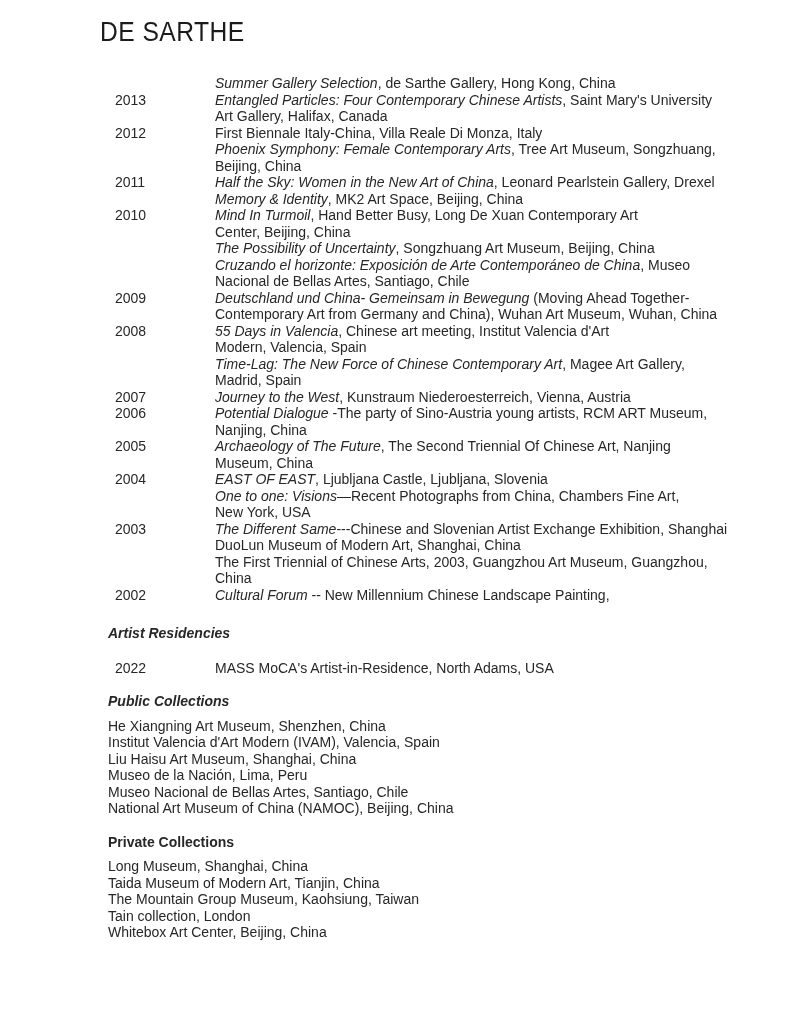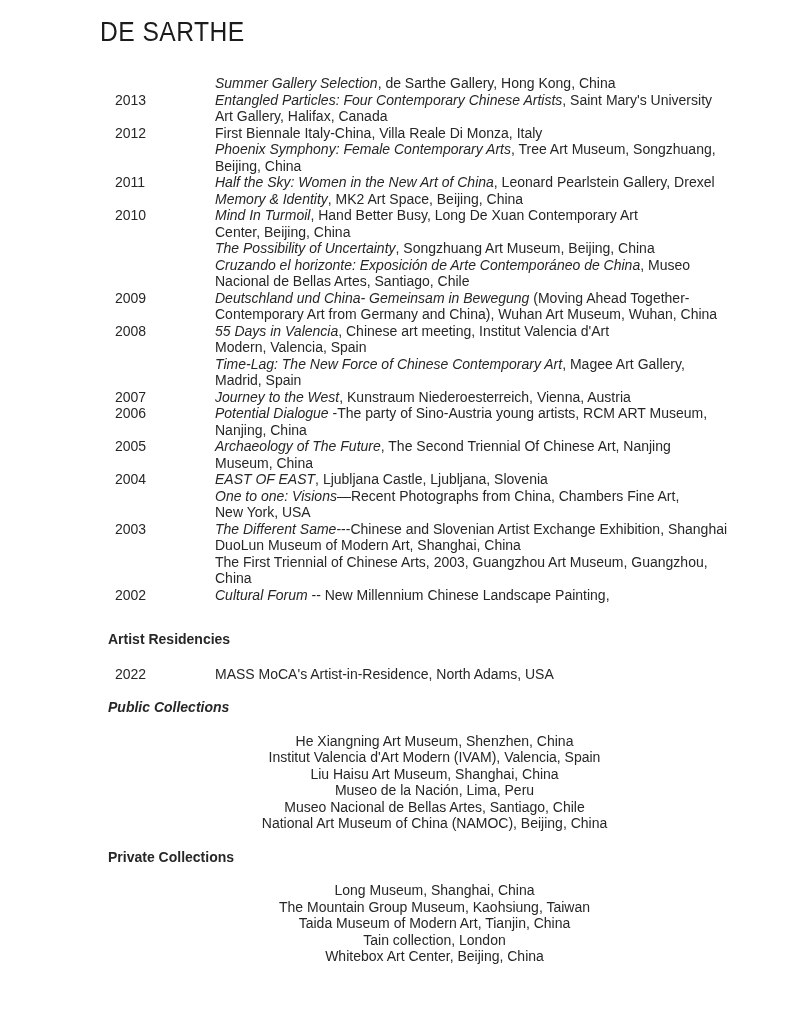--- a/index.html
+++ b/index.html
@@ -57,29 +57,28 @@
   .it {
     font-style: italic;
   }
   .heading {
     font-size: 14px;
     line-height: 16.5px;
     font-weight: bold;
     margin: 0;
     padding: 0;
   }
-  .heading-residencies { margin-top: 28px; }
+  .heading-residencies { margin-top: 22px; font-style: italic; }
   .rows-residencies   { margin-top: 18px; }
   .heading-public     { margin-top: 17px; font-style: italic; }
   .heading-private    { margin-top: 17px; }
   .plain-list {
     list-style: none;
-    margin: 17px 0 0 0;
+    margin: 8px 0 0 0;
     padding: 0;
-    text-align: center;
   }
   .plain-list li {
     white-space: nowrap;
   }
 </style>
 </head>
 <body>
 
 <div class="page">
   <div class="logo">DE SARTHE</div>
@@ -238,21 +237,21 @@
           <li>Museo de la Nación, Lima, Peru</li>
           <li>Museo Nacional de Bellas Artes, Santiago, Chile</li>
           <li>National Art Museum of China (NAMOC), Beijing, China</li>
         </ul>
     </section>
 
     <section>
       <h2 class="heading heading-private">Private Collections</h2>
       <ul class="plain-list">
           <li>Long Museum, Shanghai, China</li>
+          <li>Taida Museum of Modern Art, Tianjin, China</li>
           <li>The Mountain Group Museum, Kaohsiung, Taiwan</li>
-          <li>Taida Museum of Modern Art, Tianjin, China</li>
           <li>Tain collection, London</li>
           <li>Whitebox Art Center, Beijing, China</li>
         </ul>
     </section>
 
   </main>
 </div>
 
 </body></html>

